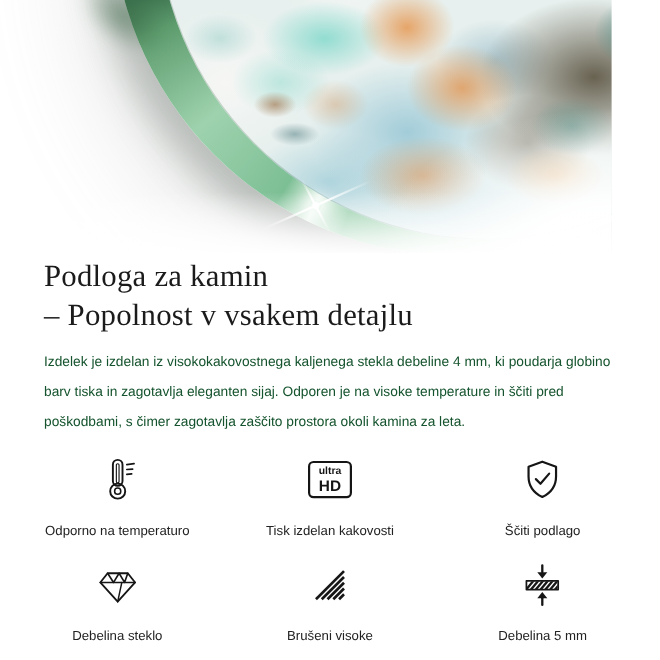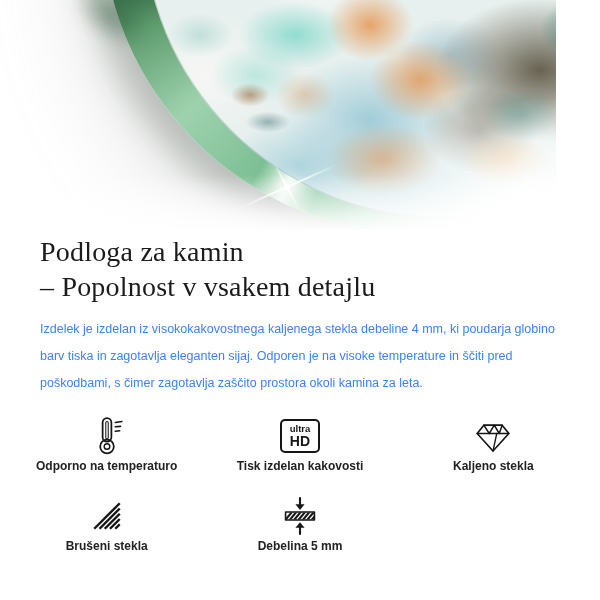--- a/index.html
+++ b/index.html
@@ -71,31 +71,31 @@
 
   
   .content { position:absolute; left:0; top:230px; width:600px; }
   .title {
     margin:4px 40px 0; font-family:"Liberation Serif", serif; font-weight:400;
     font-size:28px; line-height:35px; color:#1b1b1b; letter-spacing:.2px;
   }
   .title span { display:block; }
   .description {
     margin:12px 40px 0; width:540px;
-    font-size:12.5px; line-height:27px; color:#3b82f6;
+    font-size:12.5px; line-height:27px; color:#14532d;
   }
 
   
   .features {
     margin-top:16px; padding:0 10px;
     display:grid; grid-template-columns:repeat(3, 1fr); row-gap:20px;
   }
   .feature { display:flex; flex-direction:column; align-items:center; }
   .icon-box { height:46px; display:flex; align-items:center; justify-content:flex-start; }
-  .feature-label { margin-top:0; font-size:12px; color:#222222; white-space:nowrap;font-weight:bold; }
+  .feature-label { margin-top:16px; font-size:12px; color:#222222; white-space:nowrap; }
 
   .icon-svg { stroke:#161616; fill:none; stroke-linecap:round; stroke-linejoin:round; }
 
   .uhd {
     width:36px; height:30px; border:2.5px solid #151515; border-radius:5px;
     display:flex; flex-direction:column; align-items:center; justify-content:center;
     color:#151515; line-height:1;
   }
   .uhd-top { font-size:9.5px; font-weight:700; }
   .uhd-bottom { font-size:14px; font-weight:800; letter-spacing:.2px; margin-top:1px; }
@@ -144,44 +144,53 @@
       <div class="feature">
         <div class="icon-box">
           <div class="uhd">
             <span class="uhd-top">ultra</span>
             <span class="uhd-bottom">HD</span>
           </div>
         </div>
         <div class="feature-label">Tisk izdelan kakovosti</div>
       </div>
 
+      <div class="feature">
+        <div class="icon-box">
+          <svg class="icon-svg" width="40" height="42" viewBox="0 0 48 48">
+            <path d="M24 4.5 L39 10 V20.5 C39 31.5 32.7 38.7 24 43 C15.3 38.7 9 31.5 9 20.5 V10 Z" stroke-width="2.4"></path>
+            <path d="M17 23.5 L22 28.5 L31.5 17.5" stroke-width="2.4"></path>
+          </svg>
+        </div>
+        <div class="feature-label">Ščiti podlago</div>
+      </div>
 
       <div class="feature">
         <div class="icon-box">
           <svg class="icon-svg" width="40" height="36" viewBox="0 0 48 42">
             <path d="M13 8 H35 L43 18 L24 39 L5 18 Z" stroke-width="2"></path>
             <path d="M5 18 H43" stroke-width="1.8"></path>
             <path d="M13 8 L19.5 18 L25.5 8 L31.5 18 L35 8" stroke-width="1.8"></path>
             <path d="M28.5 18 L24 39" stroke-width="1.6"></path>
           </svg>
         </div>
-        <div class="feature-label">Kaljeno stekla</div>
+        <div class="feature-label">Debelina steklo</div>
       </div>
 
       <div class="feature">
         <div class="icon-box">
           <svg class="icon-svg" width="36" height="36" viewBox="0 0 48 48" style="stroke-linecap:butt;">
             <path d="M7 41 L41 7" stroke-width="3.2"></path>
             <path d="M14 41 L41 14" stroke-width="3.2"></path>
             <path d="M21 41 L41 21" stroke-width="3.2"></path>
             <path d="M28 41 L41 28" stroke-width="3.2"></path>
             <path d="M35 41 L41 35" stroke-width="3.2"></path>
           </svg>
         </div>
-        <div class="feature-label">Brušeni stekla</div>
+        <div class="feature-label">Brušeni visoke</div>
       </div>
 
       <div class="feature">
         <div class="icon-box">
           <svg class="icon-svg" width="42" height="44" viewBox="0 0 48 48">
             <defs>
                 <clipPath id="thx">
                   <rect x="8" y="20" width="32" height="8"></rect>
                 </clipPath>
               </defs>

